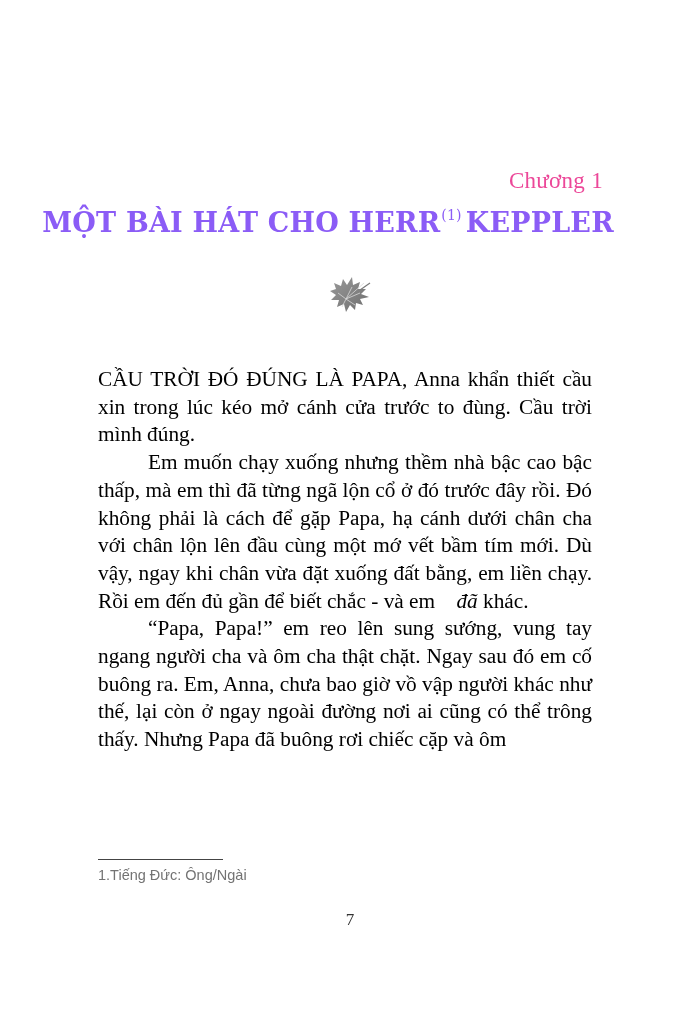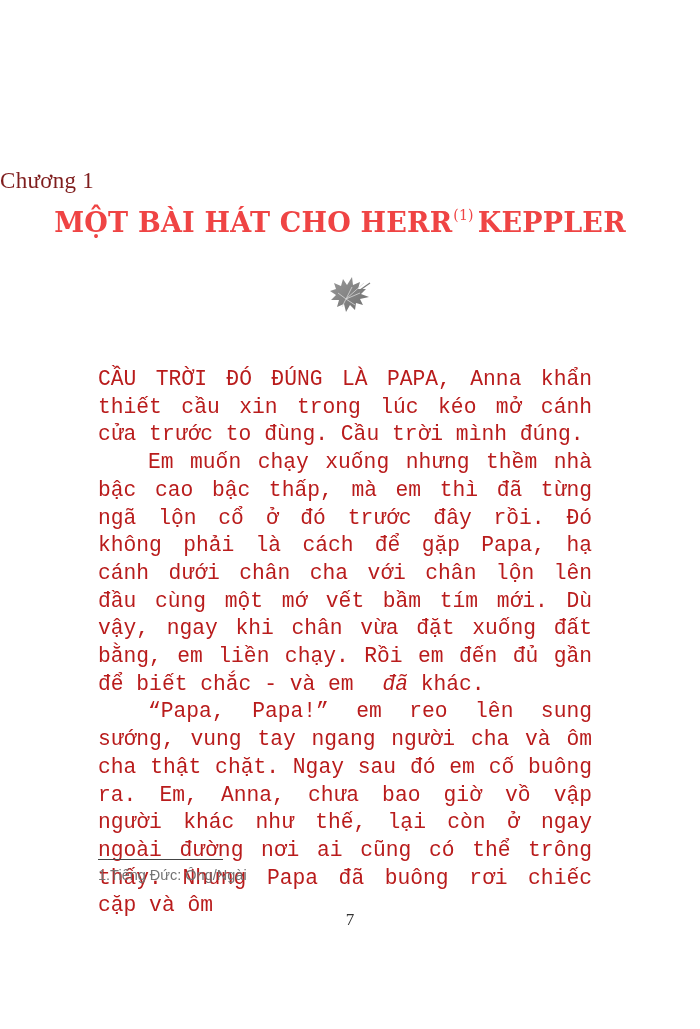--- a/index.html
+++ b/index.html
@@ -18,35 +18,35 @@
     .page {
       position: absolute;
       left: 0; top: 0;
       width: 700px; height: 1029px;
       background: #ffffff;
     }
     .chapter-label {
       position: absolute;
       top: 168px;
       left: 0; width: 603px;
-      text-align: left;
+      text-align: right;
       font-family: "Liberation Serif", "DejaVu Serif", serif;
       font-size: 23px;
-      color: #7f1d1d;
+      color: #ec4899;
       letter-spacing: 0.3px;
     }
     .chapter-title {
       position: absolute;
       top: 207px;
-      left: 12px; width: 656px;
+      left: 0; width: 656px;
       text-align: center;
       font-family: "DejaVu Serif", "Liberation Serif", serif;
       font-weight: bold;
       font-size: 27px;
-      color: #ef4444;
+      color: #8b5cf6;
       letter-spacing: 0.2px;
       white-space: nowrap;
     }
     .chapter-title sup {
       font-size: 14px;
       font-weight: normal;
       vertical-align: 12px;
       line-height: 0;
       margin-left: 1px;
       margin-right: 4px;
@@ -56,24 +56,24 @@
       left: 322px;
       top: 273px;
       width: 52px;
       height: 46px;
     }
     .body-text {
       position: absolute;
       left: 98px;
       top: 366px;
       width: 494px;
-      font-family: Liberation Mono, monospace;
+      font-family: Liberation Serif, serif;
       font-size: 21.3px;
       line-height: 27.7px;
-      color: #b91c1c;
+      color: #000000;
       text-align: justify;
     }
     .body-text p {
       margin: 0;
     }
     .body-text p.indent {
       text-indent: 50px;
     }
     .body-text em {
       font-style: italic;

